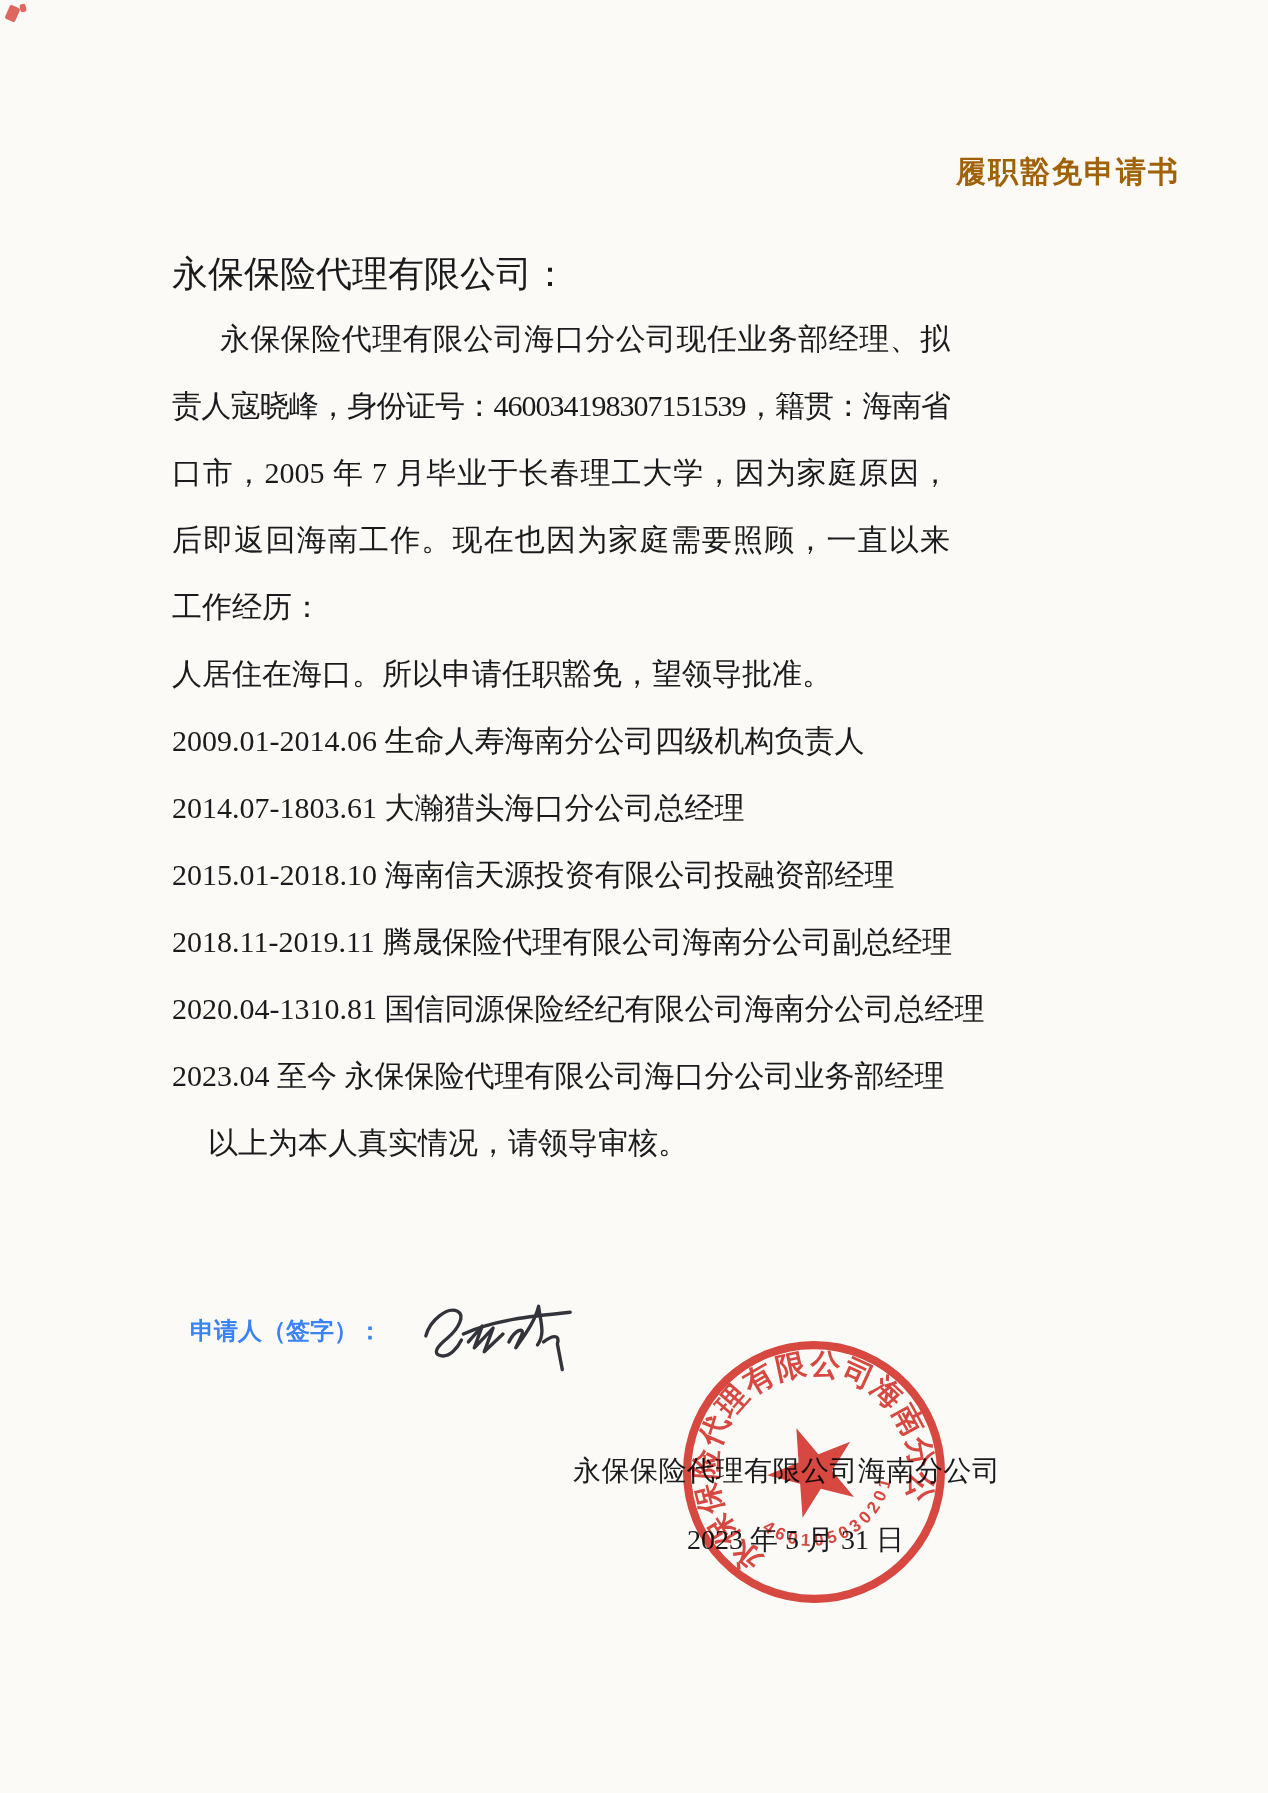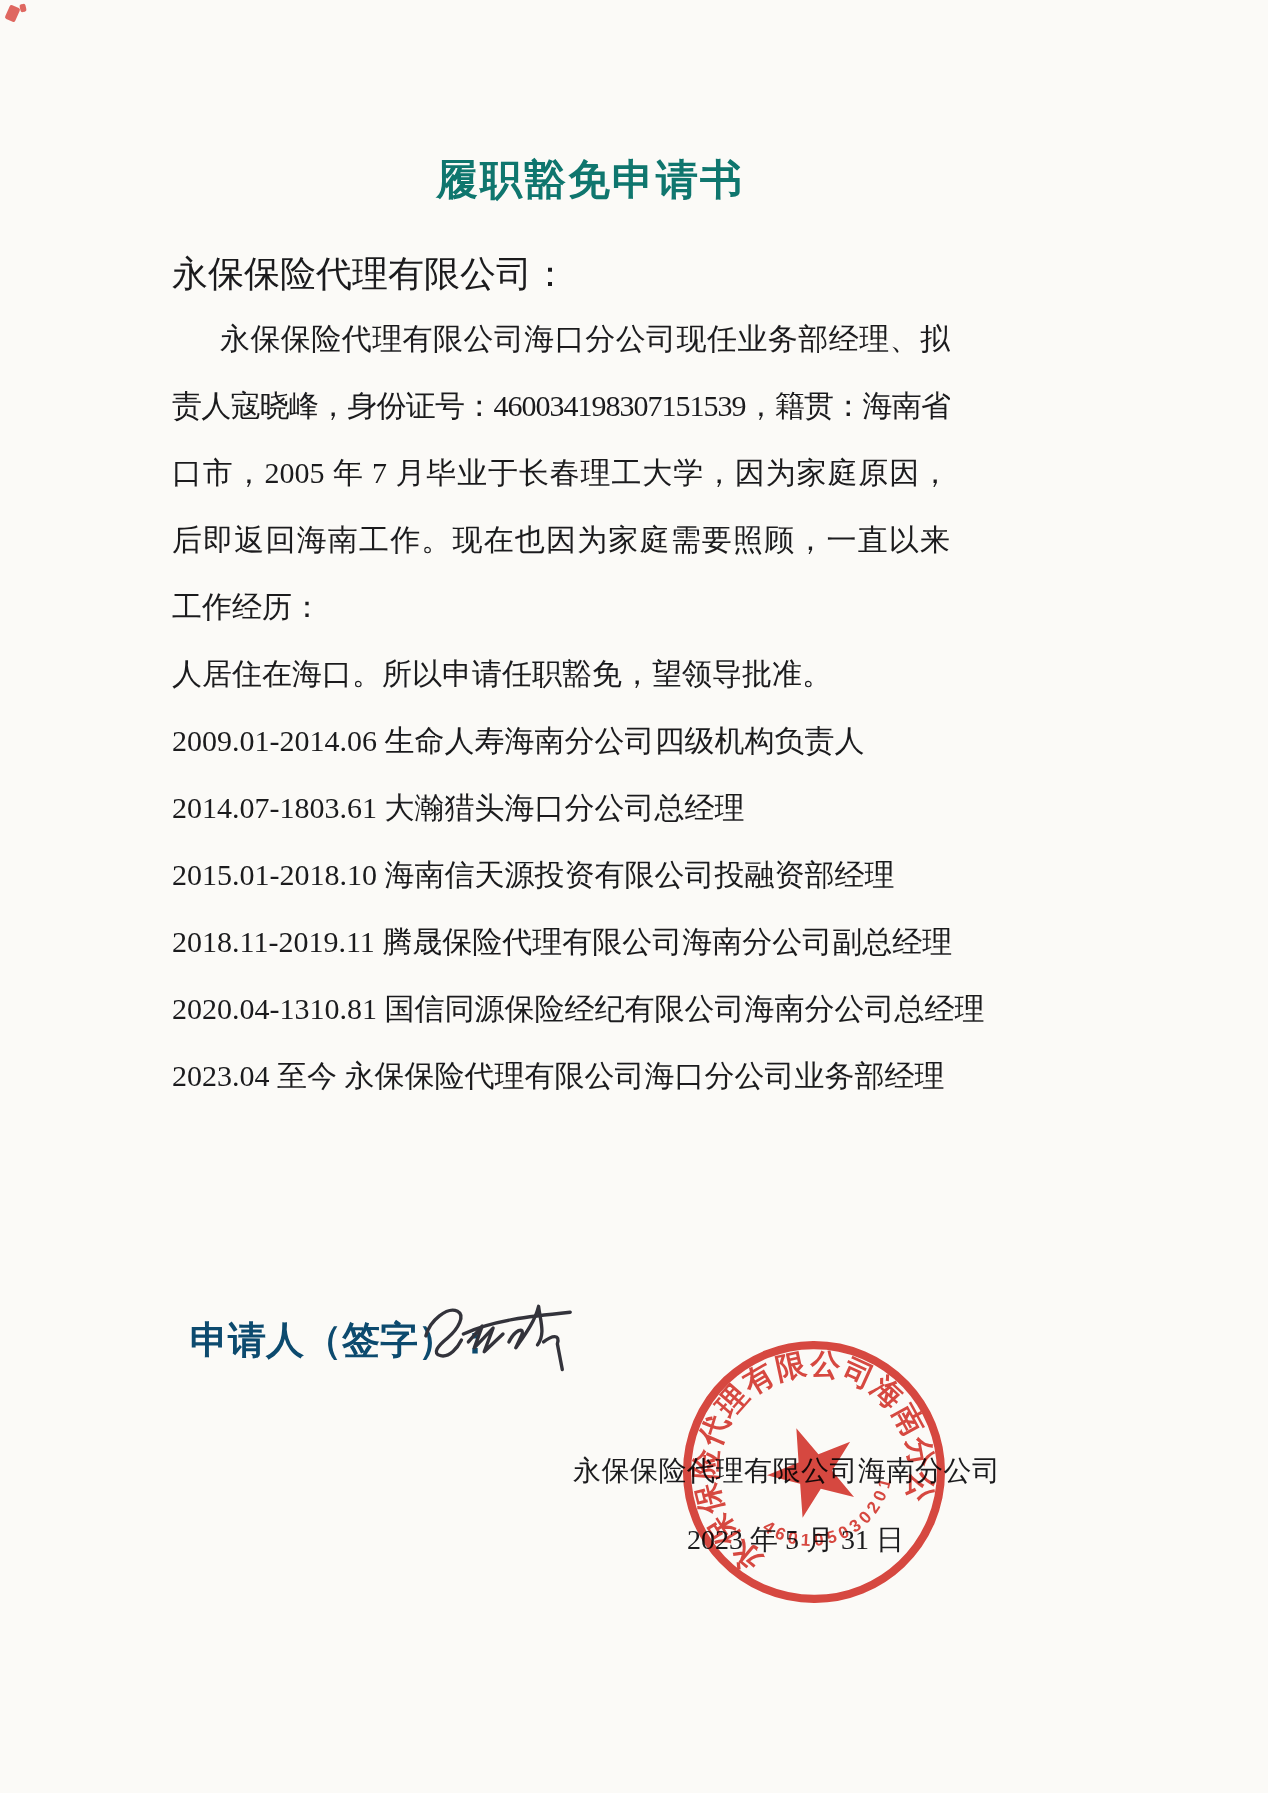--- a/index.html
+++ b/index.html
@@ -13,42 +13,42 @@
     position:relative;width:1268px;height:1793px;
     background:#fbfaf7;overflow:hidden;
   }
   
   .artifact{position:absolute;background:#d6352d;opacity:.75;}
   .artifact.a1{left:7px;top:6px;width:11px;height:15px;transform:rotate(24deg);border-radius:2px;}
   .artifact.a2{left:20px;top:4px;width:6px;height:8px;transform:rotate(-12deg);border-radius:2px;}
 
   .title{
     position:absolute;left:0;top:152px;width:1180px;
-    text-align:center;
+    text-align:right;
     font-family:"Liberation Sans","DejaVu Sans",sans-serif;
-    font-weight:700;font-size:42px;letter-spacing:2px;color:#0f766e;
+    font-weight:700;font-size:30px;letter-spacing:2px;color:#a16207;
   }
   .salutation{
     position:absolute;left:172px;top:250px;
     font-size:36px;
   }
   .body-lines{
     position:absolute;left:172px;top:305px;width:778px;
     font-size:30px;
   }
   .line{height:67px;line-height:67px;white-space:nowrap;}
   .line.wrapfill{white-space:normal;text-align:justify;text-align-last:justify;height:67px;overflow:hidden;}
   .line.indent{text-indent:48px;}
   .line.indent-sm{text-indent:36px;}
   .line.tight{letter-spacing:-1px;}
 
   .sig-row{
     position:absolute;left:190px;top:1315px;
     font-family:"Liberation Sans","DejaVu Sans",sans-serif;
-    font-weight:700;font-size:38px;color:#0c4a6e;
+    font-weight:700;font-size:24px;color:#3b82f6;
   }
   .signature-svg{
     position:absolute;left:412px;top:1282px;width:178px;height:100px;
   }
   .signature-svg path{stroke:#33333b;stroke-width:3.4;fill:none;stroke-linecap:round;stroke-linejoin:round;}
 
   .company-line{
     position:absolute;left:573px;top:1452px;
     font-size:28px;letter-spacing:0.5px;
   }
@@ -87,20 +87,21 @@
     <div class="line wrapfill">口市，2005 年 7 月毕业于长春理工大学，因为家庭原因，毕业</div>
     <div class="line wrapfill">后即返回海南工作。现在也因为家庭需要照顾，一直以来都与家</div>
     <div class="line">工作经历：</div>
     <div class="line">人居住在海口。所以申请任职豁免，望领导批准。</div>
     <div class="line">2009.01-2014.06 生命人寿海南分公司四级机构负责人</div>
     <div class="line">2014.07-1803.61 大瀚猎头海口分公司总经理</div>
     <div class="line">2015.01-2018.10 海南信天源投资有限公司投融资部经理</div>
     <div class="line">2018.11-2019.11 腾晟保险代理有限公司海南分公司副总经理</div>
     <div class="line">2020.04-1310.81 国信同源保险经纪有限公司海南分公司总经理</div>
     <div class="line">2023.04 至今  永保保险代理有限公司海口分公司业务部经理</div>
+    <div class="line indent-sm">以上为本人真实情况，请领导审核。</div>
   </div>
 
   <div class="sig-row">申请人（签字）：</div>
 
   <svg class="signature-svg" viewBox="0 0 180 100" aria-label="寇晓峰">
     <path d="M14,54 C18,38 36,24 46,29 C54,33 47,47 36,56 C26,64 20,72 29,74 C38,76 46,66 50,58"></path>
     <path d="M57,60 L71,44 L63,66 L82,46 L73,70 L92,52"></path>
     <path d="M52,52 C82,38 120,34 160,30"></path>
     <path d="M98,60 C104,48 114,44 111,53 L105,66 C114,53 124,40 128,24 C130,40 135,52 127,63"></path>
     <path d="M133,60 C142,53 150,52 147,62 L152,88"></path>

